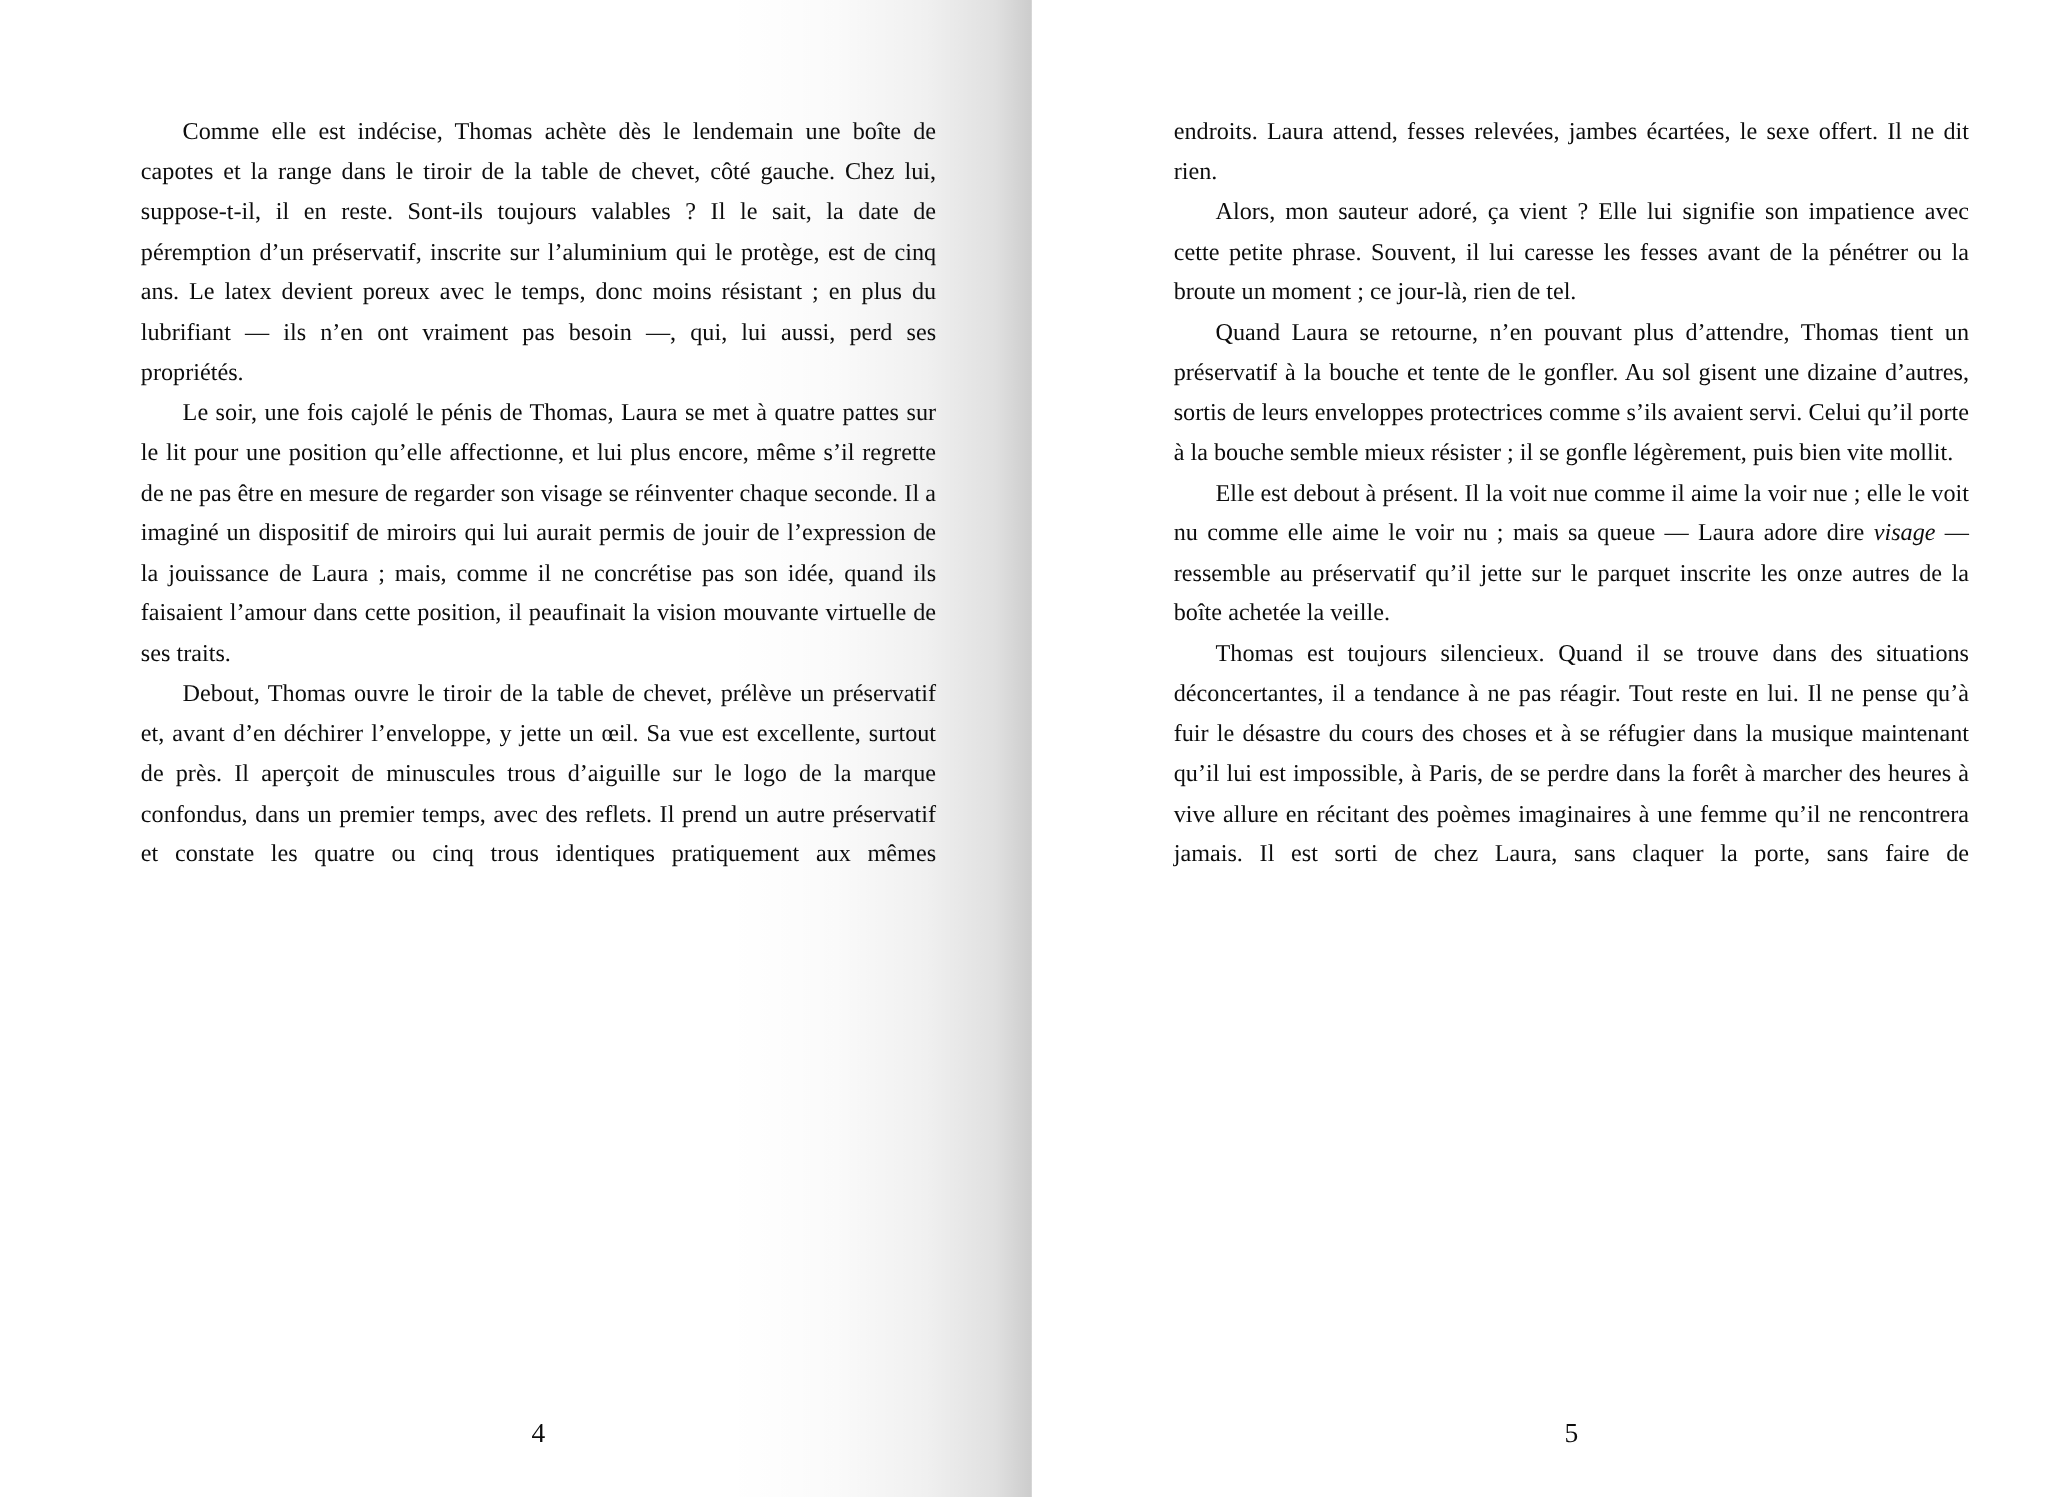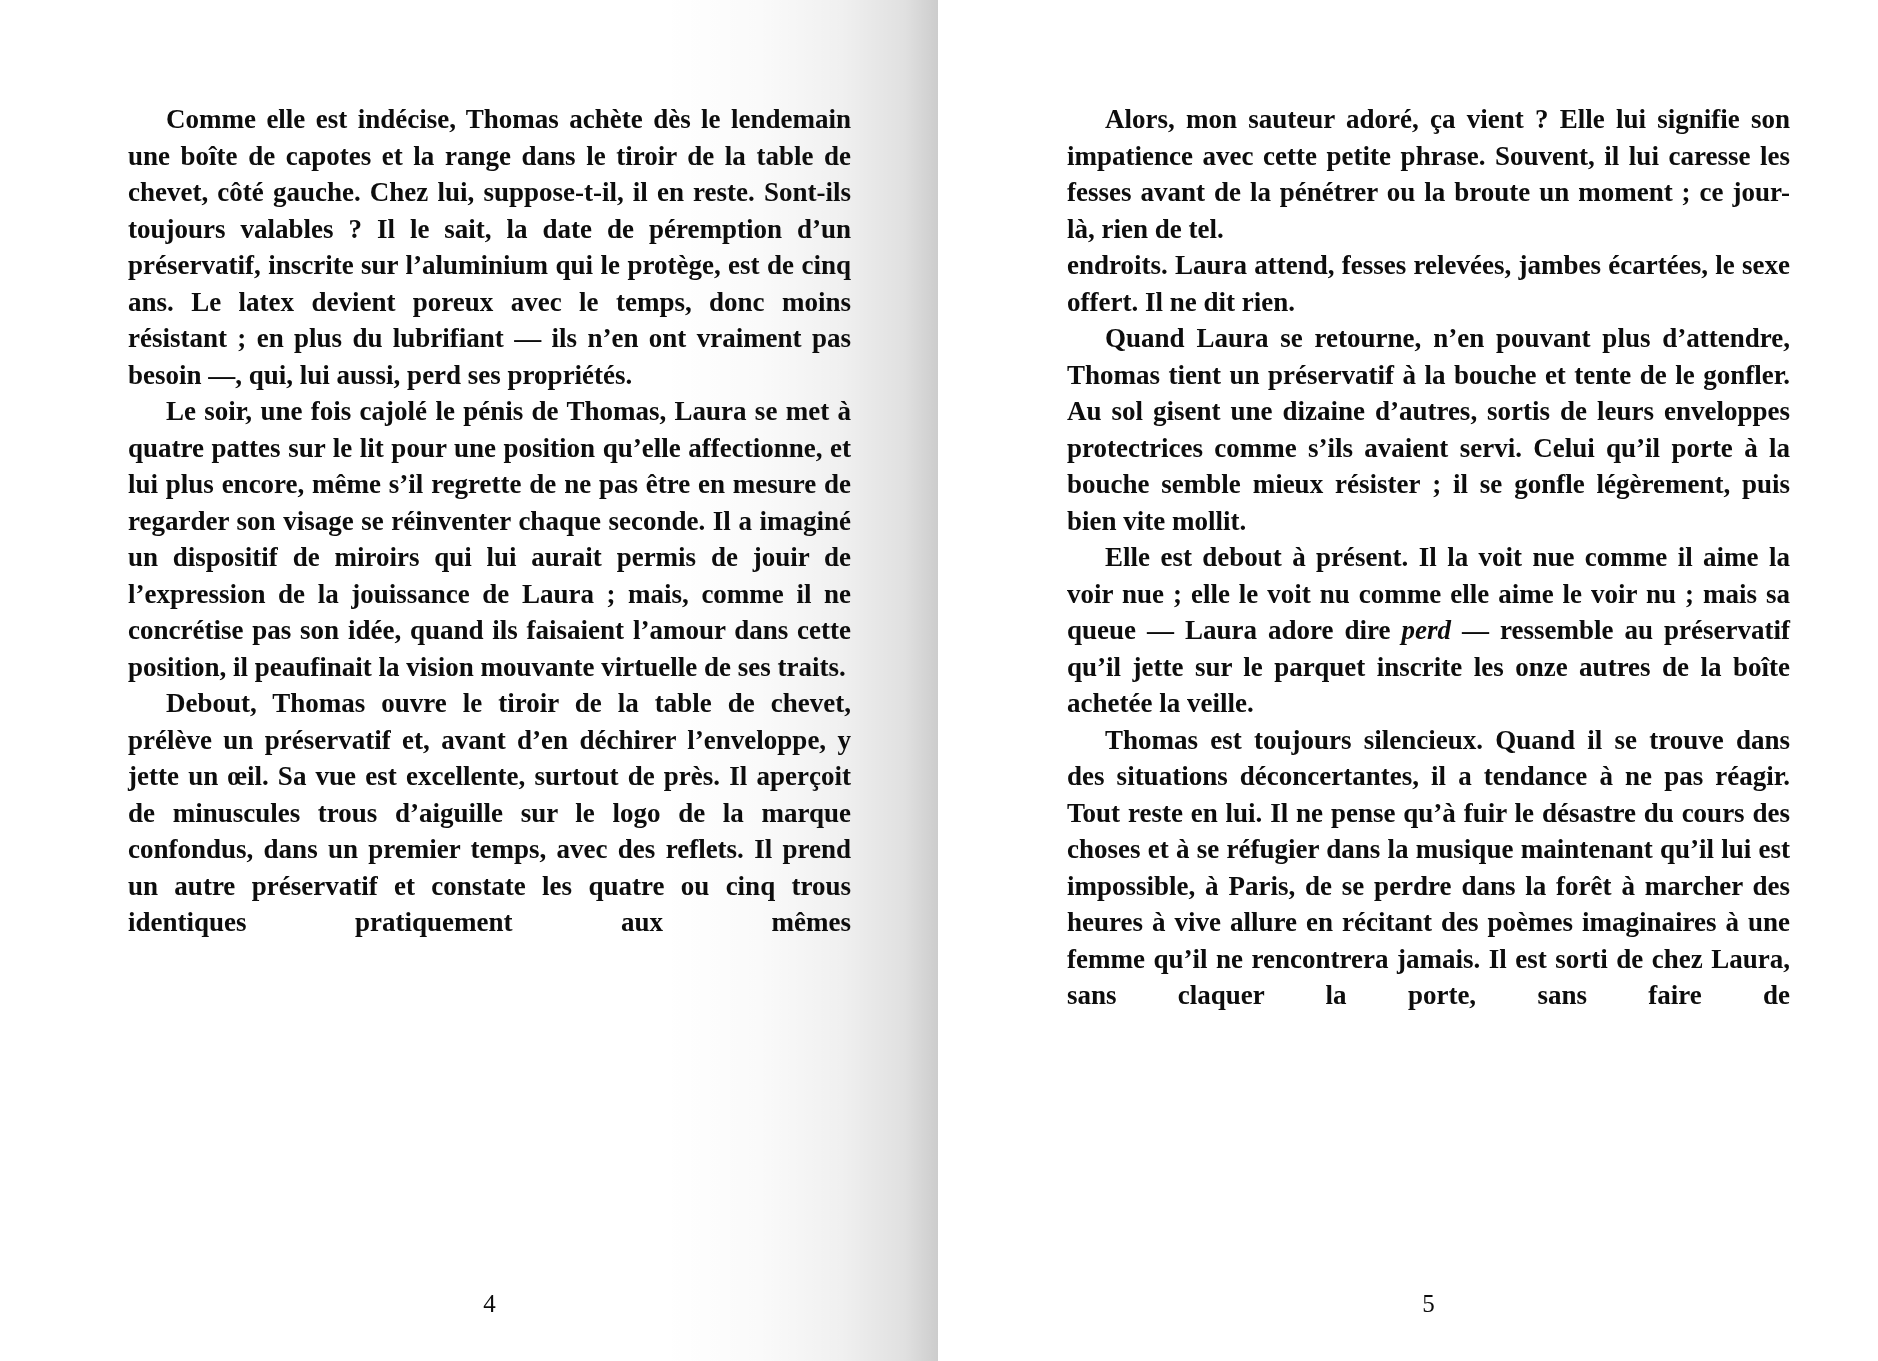--- a/index.html
+++ b/index.html
@@ -26,25 +26,24 @@
       rgba(0,0,0,0)    0%,
       rgba(0,0,0,0.02) 35%,
       rgba(0,0,0,0.06) 65%,
       rgba(0,0,0,0.12) 88%,
       rgba(0,0,0,0.20) 100%);
   }
   .text-block {
     position: absolute;
     top: 101px;
     width: 723px;
-    font-size: 27px;
+    font-size: 22px;
     line-height: 36.5px;
     text-align: justify;
     hyphens: none;
-    font-weight: bold;
   }
   .page-left  .text-block { left: 128px; }
   .page-right .text-block { left: 1067px; }
   .para {
     margin: 0;
     padding: 0;
     text-indent: 0;
   }
   .para.indent { text-indent: 38px; }
   .para.justify-last { text-align-last: justify; }
@@ -71,22 +70,22 @@
     <div class="text-block">
         <p class="para indent"><span>Comme elle est indécise, Thomas achète dès le lendemain une boîte de capotes et la range dans le tiroir de la table de chevet, côté gauche. Chez lui, suppose-t-il, il en reste. Sont-ils toujours valables&nbsp;? Il le sait, la date de péremption d’un préservatif, inscrite sur l’aluminium qui le protège, est de cinq ans. Le latex devient poreux avec le temps, donc moins résistant&nbsp;; en plus du lubrifiant — ils n’en ont vraiment pas besoin —, qui, lui aussi, perd ses propriétés.</span></p>
         <p class="para indent"><span>Le soir, une fois cajolé le pénis de Thomas, Laura se met à quatre pattes sur le lit pour une position qu’elle affectionne, et lui plus encore, même s’il regrette de ne pas être en mesure de regarder son visage se réinventer chaque seconde. Il a imaginé un dispositif de miroirs qui lui aurait permis de jouir de l’expression de la jouissance de Laura&nbsp;; mais, comme il ne concrétise pas son idée, quand ils faisaient l’amour dans cette position, il peaufinait la vision mouvante virtuelle de ses traits.</span></p>
         <p class="para indent justify-last"><span>Debout, Thomas ouvre le tiroir de la table de chevet, prélève un préservatif et, avant d’en déchirer l’enveloppe, y jette un œil. Sa vue est excellente, surtout de près. Il aperçoit de minuscules trous d’aiguille sur le logo de la marque confondus, dans un premier temps, avec des reflets. Il prend un autre préservatif et constate les quatre ou cinq trous identiques pratiquement aux mêmes</span></p>
       </div>
     <div class="page-number">4</div>
   </section>
 
   <section class="page page-right">
     <div class="text-block">
+        <p class="para"><span>endroits. Laura attend, fesses relevées, jambes écartées, le sexe offert. Il ne dit rien.</span></p>
         <p class="para indent"><span>Alors, mon sauteur adoré, ça vient&nbsp;? Elle lui signifie son impatience avec cette petite phrase. Souvent, il lui caresse les fesses avant de la pénétrer ou la broute un moment&nbsp;; ce jour-là, rien de tel.</span></p>
-        <p class="para"><span>endroits. Laura attend, fesses relevées, jambes écartées, le sexe offert. Il ne dit rien.</span></p>
         <p class="para indent"><span>Quand Laura se retourne, n’en pouvant plus d’attendre, Thomas tient un préservatif à la bouche et tente de le gonfler. Au sol gisent une dizaine d’autres, sortis de leurs enveloppes protectrices comme s’ils avaient servi. Celui qu’il porte à la bouche semble mieux résister&nbsp;; il se gonfle légèrement, puis bien vite mollit.</span></p>
-        <p class="para indent"><span>Elle est debout à présent. Il la voit nue comme il aime la voir nue&nbsp;; elle le voit nu comme elle aime le voir nu&nbsp;; mais sa queue — Laura adore dire </span><span class="italic">perd</span><span> — ressemble au préservatif qu’il jette sur le parquet inscrite les onze autres de la boîte achetée la veille.</span></p>
+        <p class="para indent"><span>Elle est debout à présent. Il la voit nue comme il aime la voir nue&nbsp;; elle le voit nu comme elle aime le voir nu&nbsp;; mais sa queue — Laura adore dire </span><span class="italic">visage</span><span> — ressemble au préservatif qu’il jette sur le parquet inscrite les onze autres de la boîte achetée la veille.</span></p>
         <p class="para indent justify-last"><span>Thomas est toujours silencieux. Quand il se trouve dans des situations déconcertantes, il a tendance à ne pas réagir. Tout reste en lui. Il ne pense qu’à fuir le désastre du cours des choses et à se réfugier dans la musique maintenant qu’il lui est impossible, à Paris, de se perdre dans la forêt à marcher des heures à vive allure en récitant des poèmes imaginaires à une femme qu’il ne rencontrera jamais. Il est sorti de chez Laura, sans claquer la porte, sans faire de</span></p>
       </div>
     <div class="page-number">5</div>
   </section>
 
 </div>
 
 </body></html>

